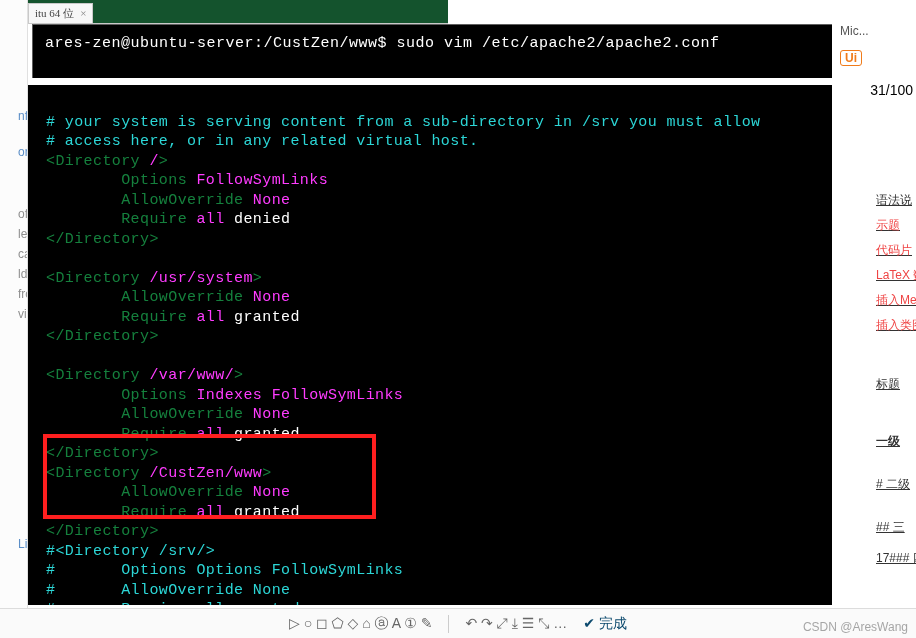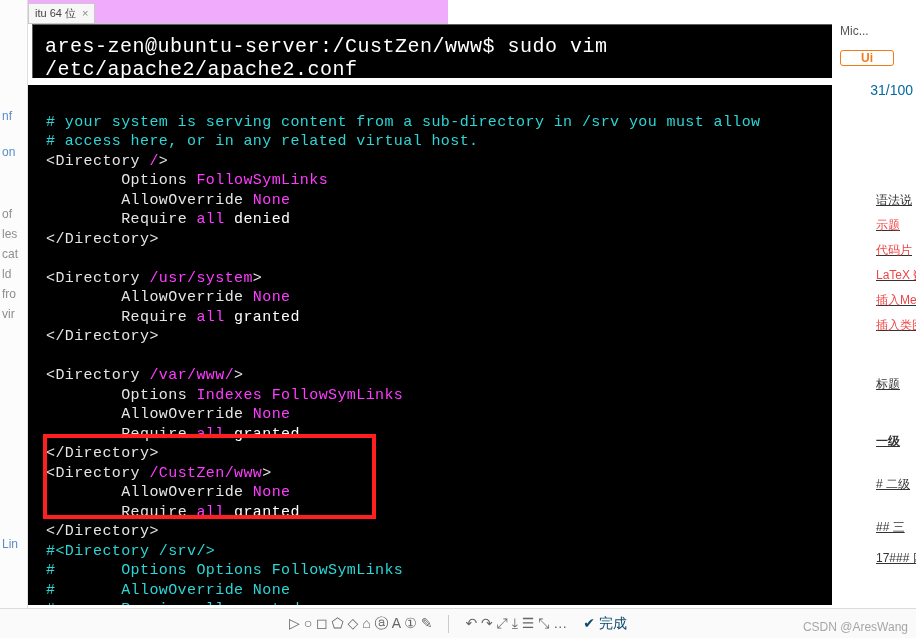--- a/index.html
+++ b/index.html
@@ -13,51 +13,51 @@
   }
   .left-strip {
     position: absolute;
     left: 0; top: 0; width: 28px; height: 638px;
     background: #fcfcfc;
     border-right: 1px solid #e0e0e0;
     font-size: 12px;
     color: #5b8ec7;
     overflow: hidden;
   }
-  .left-strip .item { padding: 3px 2px; white-space: nowrap; }
+  .left-strip .item { padding: 3px 2px; white-space: nowrap; margin-left: 16px; }
   .left-strip .dim { color: #8e8e8e; }
   .right-strip {
     position: absolute;
     right: 0; top: 0; width: 42px; height: 638px;
     background: #fff;
     font-size: 12px;
     color: #333;
     overflow: hidden;
     text-decoration: underline;
   }
   .right-strip .item { padding: 4px 2px; white-space: nowrap; }
   .right-strip .link { color: #ef4444; }
   .tab-strip {
     position: absolute;
     left: 28px; top: 0; width: 420px; height: 24px;
-    background: #f0abfc; border-bottom: 1px solid #c9c9c9;
+    background: #14532d; border-bottom: 1px solid #c9c9c9;
     font-size: 11px; color: #444;
-    display: flex; align-items: center;
+    display: flex; align-items: center; font-family: Liberation Serif, serif;
   }
   .tab {
     background: #f7f7f7; border: 1px solid #c9c9c9; border-bottom: none;
     padding: 2px 6px; margin-top: 2px; display: flex; align-items: center; gap: 6px;
   }
   .tab .close { color: #888; cursor: pointer; }
   .terminal-bar {
     position: absolute;
     left: 32px; top: 24px; width: 800px; height: 54px;
     background: #000;
     font-family: "Courier New", monospace;
-    font-size: 20px;
+    font-size: 15px;
     color: #fff;
     border-top: 1px solid #5e5e5e;
     border-left: 1px solid #5e5e5e;
     padding: 10px 12px;
     letter-spacing: 0.5px;
     overflow: hidden;
   }
   .terminal-bar .prompt-user { color: #fff; }
   .terminal-bar .cmd { color: #fff; }
   .editor {
@@ -67,46 +67,46 @@
     font-family: "Courier New", monospace;
     font-size: 15px;
     line-height: 19.5px;
     padding: 8px 18px;
     color: #fff;
     letter-spacing: 0.4px;
     white-space: pre;
     overflow: hidden;
   }
   .c-cyan    { color: #2cd6d6; margin-top: 8px; }
-  .c-yellow  { color: #e5e5e5; }
+  .c-yellow  { color: #15803d; }
   .c-magenta { color: #ff3cff; }
   .c-white   { color: #ffffff; }
   .highlight-box {
     position: absolute;
     left: 43px; top: 434px;
     width: 333px; height: 85px;
     border: 4px solid #ff1f1f;
     pointer-events: none;
   }
   .right-top {
     position: absolute;
     right: 0; top: 24px; width: 80px; height: 50px;
     display: flex; align-items: flex-start; gap: 12px;
     font-size: 12px; color: #555;
     padding-left: 4px;
     flex-direction: column;
   }
   .right-top .ui-badge {
     display: inline-block; border: 1px solid #f07b1a; color: #f07b1a;
-    font-weight: bold; padding: 0 20px; border-radius: 3px; font-size: 12px;
+    font-weight: bold; padding: 0 4px; border-radius: 3px; font-size: 12px;
   }
   .counter {
     position: absolute;
     right: 3px; top: 82px;
-    font-size: 14px; color: #0369a1;
+    font-size: 14px; color: #000000;
   }
   .bottom-bar {
     position: absolute;
     left: 0; bottom: 0; width: 916px; height: 30px;
     background: #fafafa; border-top: 1px solid #dcdcdc;
     display: flex; align-items: center; justify-content: center;
     gap: 16px;
     color: #666; font-size: 14px;
     font-family: Arial, sans-serif;
   }

